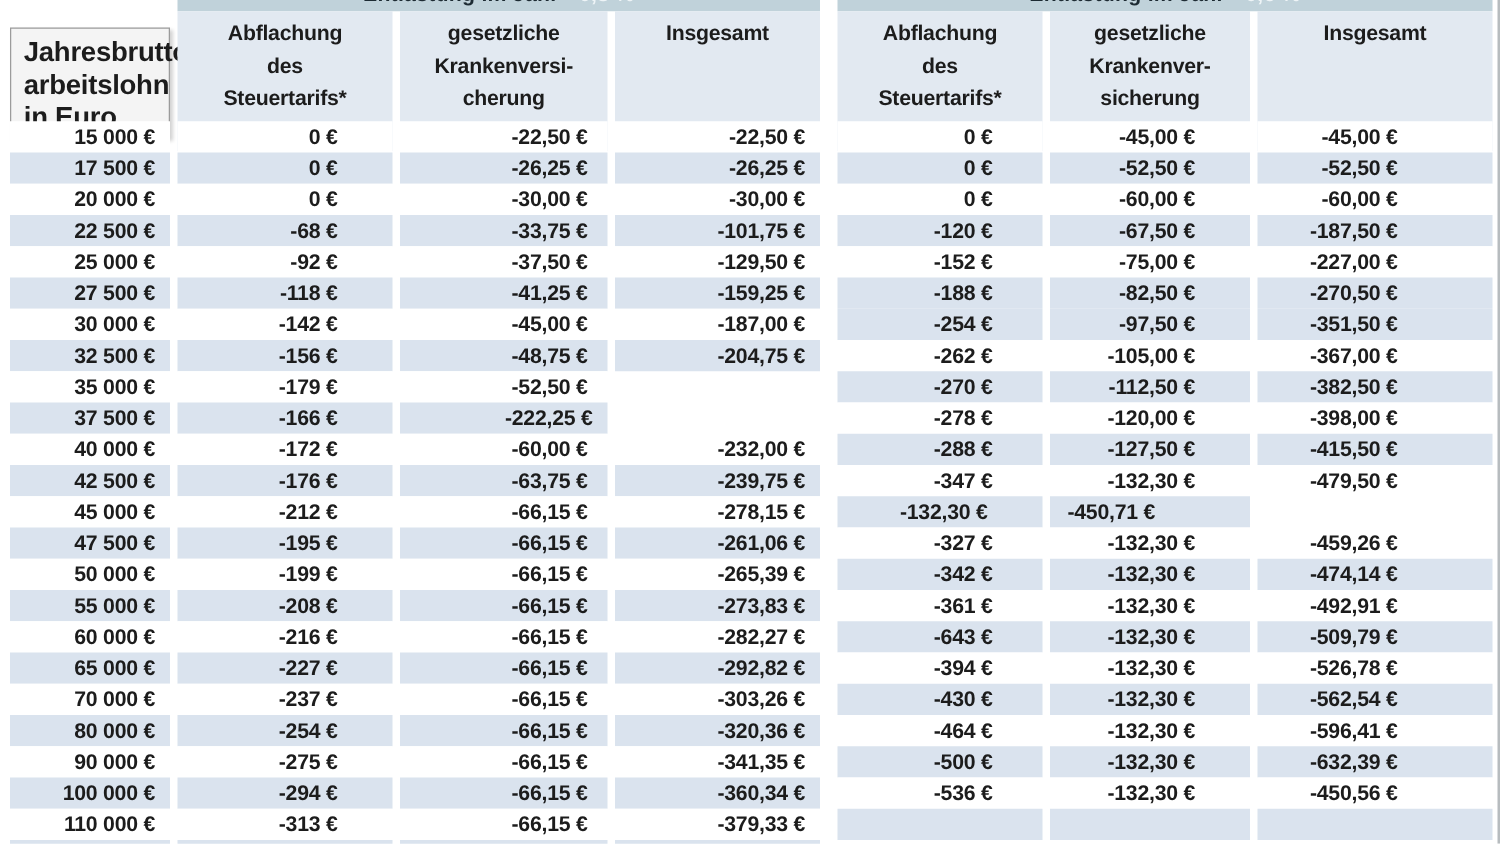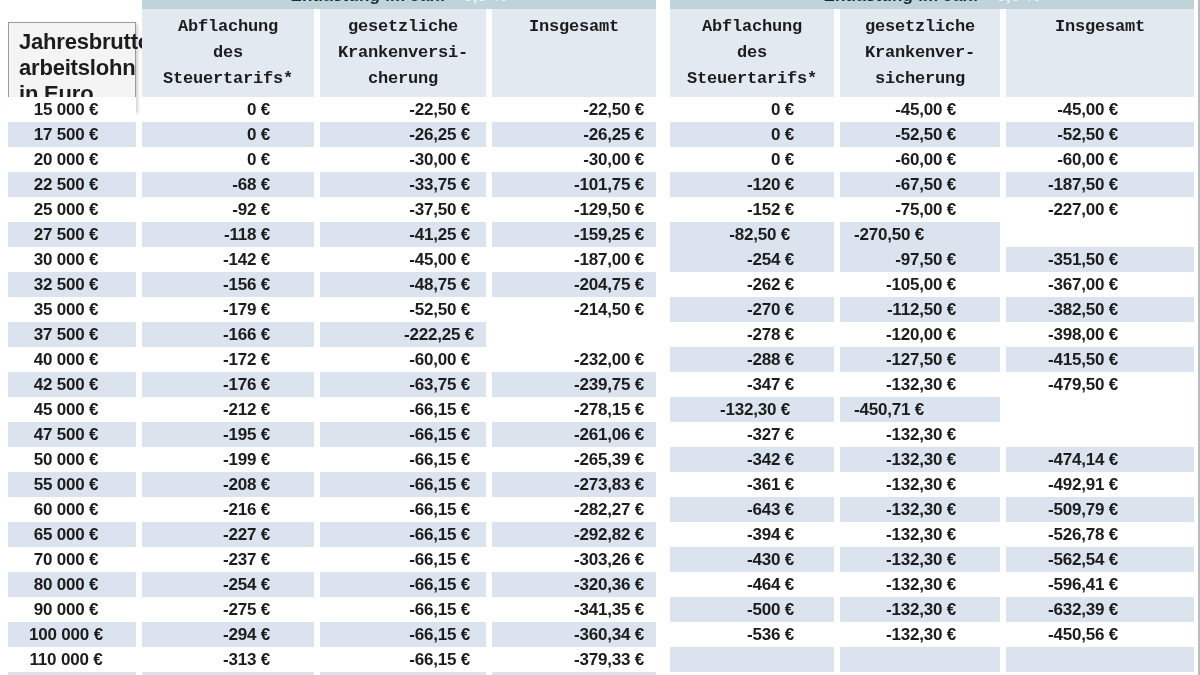--- a/index.html
+++ b/index.html
@@ -24,21 +24,21 @@
   .title-strip .title-line{
     position:absolute;top:-14px;left:0;right:0;
     text-align:center;white-space:nowrap;
     font-size:17px;line-height:20px;color:#1d2b33;letter-spacing:.2px;
   }
   .title-strip .hl{color:#eef4f7;padding-left:6px;}
 
   
   .head-band{
     position:absolute;top:9px;height:112px;
-    display:grid;column-gap:6px;font-family:Liberation Mono, monospace;
+    display:grid;column-gap:6px;
   }
   #left-head{left:134px;width:514px;grid-template-columns:172px 166px 164px;}
   #right-head{left:0;width:524px;grid-template-columns:164px 160px 188px;}
   .head-cell{
     background:#e2e9f1;
     display:flex;justify-content:center;align-items:flex-start;
     padding-top:5px;
     text-align:center;white-space:pre-line;
     font-size:17px;line-height:26px;letter-spacing:-0.2px;
   }
@@ -58,21 +58,21 @@
   #right-rows{width:524px;}
   .trow{display:grid;column-gap:6px;height:25px;}
   #left-rows .trow{grid-template-columns:128px 172px 166px 164px;}
   #right-rows .trow{grid-template-columns:164px 160px 188px;}
   .trow.even .tcell{background:#dae3ee;}
   .trow.odd .tcell{background:#ffffff;}
   .tcell{
     font-size:17px;line-height:25px;text-align:right;
     letter-spacing:-0.2px;overflow:hidden;white-space:nowrap;
   }
-  #left-rows .c0{padding-right:12px;text-align:center;}
+  #left-rows .c0{padding-right:12px;}
   #left-rows .c1{padding-right:44px;}
   #left-rows .c2{padding-right:16px;}
   #left-rows .c3{padding-right:12px;}
   #right-rows .c0{padding-right:40px;}
   #right-rows .c1{padding-right:44px;}
   #right-rows .c2{padding-right:76px;}
 
   .right-edge-line{
     position:absolute;top:0;right:0;width:2px;height:675px;background:#b7bcbf;
   }
@@ -142,21 +142,20 @@
       <div class="trow even">
         <div class="tcell c0">32 500 €</div>
         <div class="tcell c1">-156 €</div>
         <div class="tcell c2">-48,75 €</div>
         <div class="tcell c3">-204,75 €</div>
       </div>
       <div class="trow odd">
         <div class="tcell c0">35 000 €</div>
         <div class="tcell c1">-179 €</div>
         <div class="tcell c2">-52,50 €</div>
-        <div class="tcell c3">-214,50 €</div>
       </div>
       <div class="trow even">
         <div class="tcell c0">37 500 €</div>
         <div class="tcell c1">-166 €</div>
         <div class="tcell c3">-222,25 €</div>
       </div>
       <div class="trow odd">
         <div class="tcell c0">40 000 €</div>
         <div class="tcell c1">-172 €</div>
         <div class="tcell c2">-60,00 €</div>
@@ -276,20 +275,21 @@
         <div class="tcell c0">-120 €</div>
         <div class="tcell c1">-67,50 €</div>
         <div class="tcell c2">-187,50 €</div>
       </div>
       <div class="trow odd">
         <div class="tcell c0">-152 €</div>
         <div class="tcell c1">-75,00 €</div>
         <div class="tcell c2">-227,00 €</div>
       </div>
       <div class="trow even">
+        <div class="tcell c0">-188 €</div>
         <div class="tcell c1">-82,50 €</div>
         <div class="tcell c2">-270,50 €</div>
       </div>
       <div class="trow even">
         <div class="tcell c0">-254 €</div>
         <div class="tcell c1">-97,50 €</div>
         <div class="tcell c2">-351,50 €</div>
       </div>
       <div class="trow odd">
         <div class="tcell c0">-262 €</div>
@@ -316,20 +316,21 @@
         <div class="tcell c1">-132,30 €</div>
         <div class="tcell c2">-479,50 €</div>
       </div>
       <div class="trow even">
         <div class="tcell c1">-132,30 €</div>
         <div class="tcell c2">-450,71 €</div>
       </div>
       <div class="trow odd">
         <div class="tcell c0">-327 €</div>
         <div class="tcell c1">-132,30 €</div>
+        <div class="tcell c2">-459,26 €</div>
       </div>
       <div class="trow even">
         <div class="tcell c0">-342 €</div>
         <div class="tcell c1">-132,30 €</div>
         <div class="tcell c2">-474,14 €</div>
       </div>
       <div class="trow odd">
         <div class="tcell c0">-361 €</div>
         <div class="tcell c1">-132,30 €</div>
         <div class="tcell c2">-492,91 €</div>

